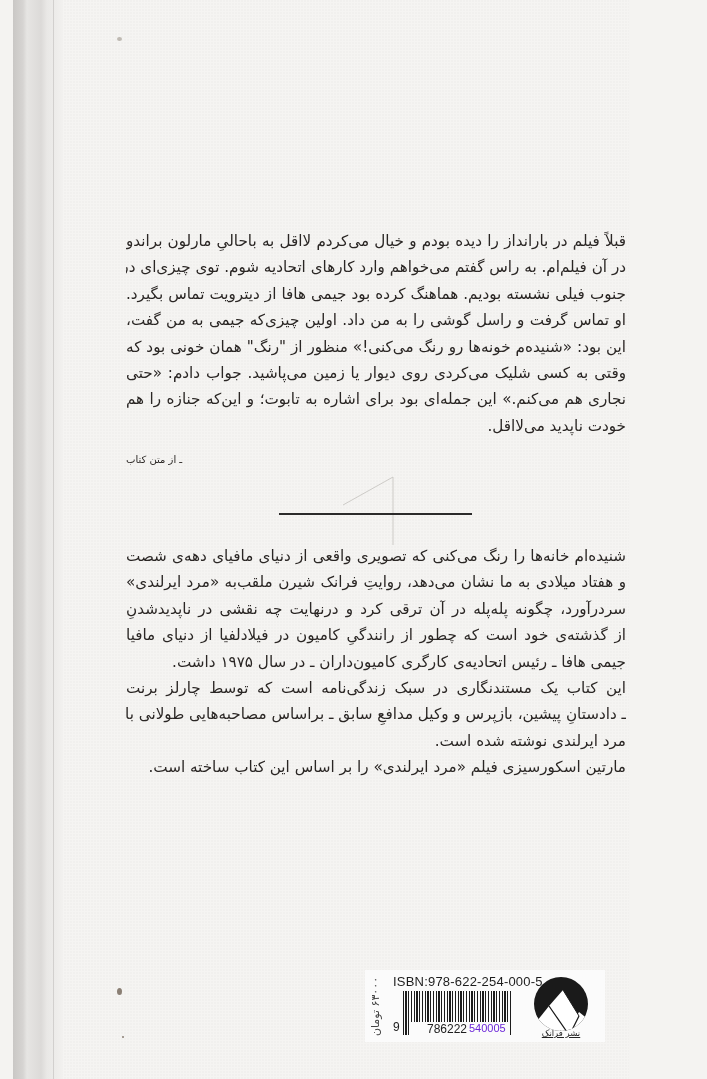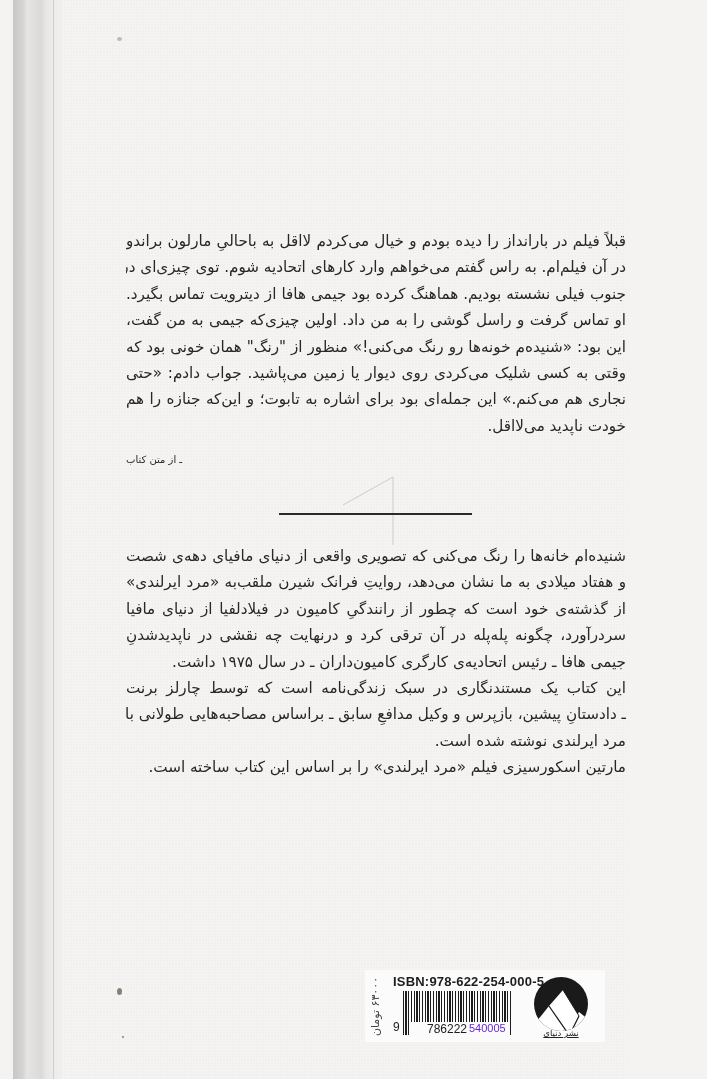--- a/index.html
+++ b/index.html
@@ -37,21 +37,21 @@
   .sticker {
     position:absolute; left:352px; top:970px; width:240px; height:72px; background:#fbfbfb;
   }
   .price {
     position:absolute; left:0px; top:0px; width:22px; height:72px;
     display:flex; align-items:center; justify-content:center;
   }
   .price span {
     display:block; transform:rotate(-90deg); white-space:nowrap; font-size:11px; color:#444; direction:rtl;
   }
-  .isbn { position:absolute; left:28px; top:4px; font-family:"Liberation Sans", sans-serif; font-weight:bold; font-size:13px; color:#1d1d1d; letter-spacing:0.2px; }
+  .isbn { position:absolute; left:28px; top:4px; font-family:"Liberation Sans", sans-serif; font-weight:normal; font-size:13px; color:#1d1d1d; letter-spacing:0.2px; }
   .barcode { position:absolute; left:38px; top:21px; width:110px; height:44px;
     background:repeating-linear-gradient(to right,#1c1c1c 0 1px,transparent 1px 2px,#1c1c1c 2px 4px,transparent 4px 5px,#1c1c1c 5px 6px,transparent 6px 8px,#1c1c1c 8px 9px,transparent 9px 11px);
   }
   .barcode-digits-bg { position:absolute; left:46px; top:52px; width:98px; height:14px; background:#fbfbfb; }
   .bc-first { position:absolute; left:28px; top:50px; font-family:"Liberation Sans", sans-serif; font-size:12px; color:#1d1d1d; }
   .bc-left { position:absolute; left:62px; top:52px; font-family:"Liberation Sans", sans-serif; font-size:12px; color:#1d1d1d; }
   .bc-right { position:absolute; left:104px; top:52px; font-family:"Liberation Sans", sans-serif; font-size:11px; color:#6d28d9; }
   .logo { position:absolute; left:168px; top:6px; width:56px; height:56px; }
   .publisher { position:absolute; left:166px; top:58px; width:60px; text-align:center; font-size:8.5px; color:#222; direction:rtl; text-decoration:underline; }
 </style>
@@ -78,22 +78,22 @@
   <div id="attribution">ـ از متن کتاب</div>
 
   <svg class="pencil" style="position:absolute;left:330px;top:475px" width="120" height="70">
     <polyline points="0,30 50,2 50,70" fill="none" stroke="#c4c1bd" stroke-width="0.8"></polyline>
   </svg>
   <div class="divider"></div>
 
   <div class="textblock" id="blurb">
     <span class="line">شنیده‌ام خانه‌ها را رنگ می‌کنی که تصویری واقعی از دنیای مافیای دهه‌ی شصت</span>
     <span class="line">و هفتاد میلادی به ما نشان می‌دهد، روایتِ فرانک شیرن ملقب‌به «مرد ایرلندی»</span>
+    <span class="line">سردرآورد، چگونه پله‌پله در آن ترقی کرد و درنهایت چه نقشی در ناپدیدشدنِ</span>
     <span class="line">از گذشته‌ی خود است که چطور از رانندگیِ کامیون در فیلادلفیا از دنیای مافیا</span>
-    <span class="line">سردرآورد، چگونه پله‌پله در آن ترقی کرد و درنهایت چه نقشی در ناپدیدشدنِ</span>
     <span class="line last">جیمی هافا ـ رئیس اتحادیه‌ی کارگری کامیون‌داران ـ در سال ۱۹۷۵ داشت.</span>
     <span class="line">این کتاب یک مستندنگاری در سبک زندگی‌نامه است که توسط چارلز برنت</span>
     <span class="line">ـ دادستانِ پیشین، بازپرس و وکیل مدافعِ سابق ـ براساس مصاحبه‌هایی طولانی با</span>
     <span class="line last">مرد ایرلندی نوشته شده است.</span>
     <span class="line last">مارتین اسکورسیزی فیلم «مرد ایرلندی» را بر اساس این کتاب ساخته است.</span>
   </div>
 
   <div class="sticker">
     <div class="price">
       <span>۶۳۰۰۰ تومان</span>
@@ -113,15 +113,15 @@
       <circle cx="28" cy="28" r="27" fill="#1a1a1a"></circle>
       <g clip-path="url(#c)">
         <polygon points="0,50 16,30 34,56 0,56" fill="#fff"></polygon>
         <polygon points="16,30 30,14 46,40 38,56 34,56" fill="#fff"></polygon>
         <polygon points="38,50 46,36 56,44 56,56 38,56" fill="#fff"></polygon>
         <line x1="16" y1="30" x2="34" y2="56" stroke="#1a1a1a" stroke-width="1.2"></line>
         <line x1="30" y1="14" x2="46" y2="40" stroke="#1a1a1a" stroke-width="1"></line>
         <line x1="46" y1="40" x2="38" y2="56" stroke="#1a1a1a" stroke-width="1.2"></line>
       </g>
     </svg>
-    <div class="publisher">نشر دنیای</div>
+    <div class="publisher">نشر فرانک</div>
   </div>
 </div>
 
 </body></html>

